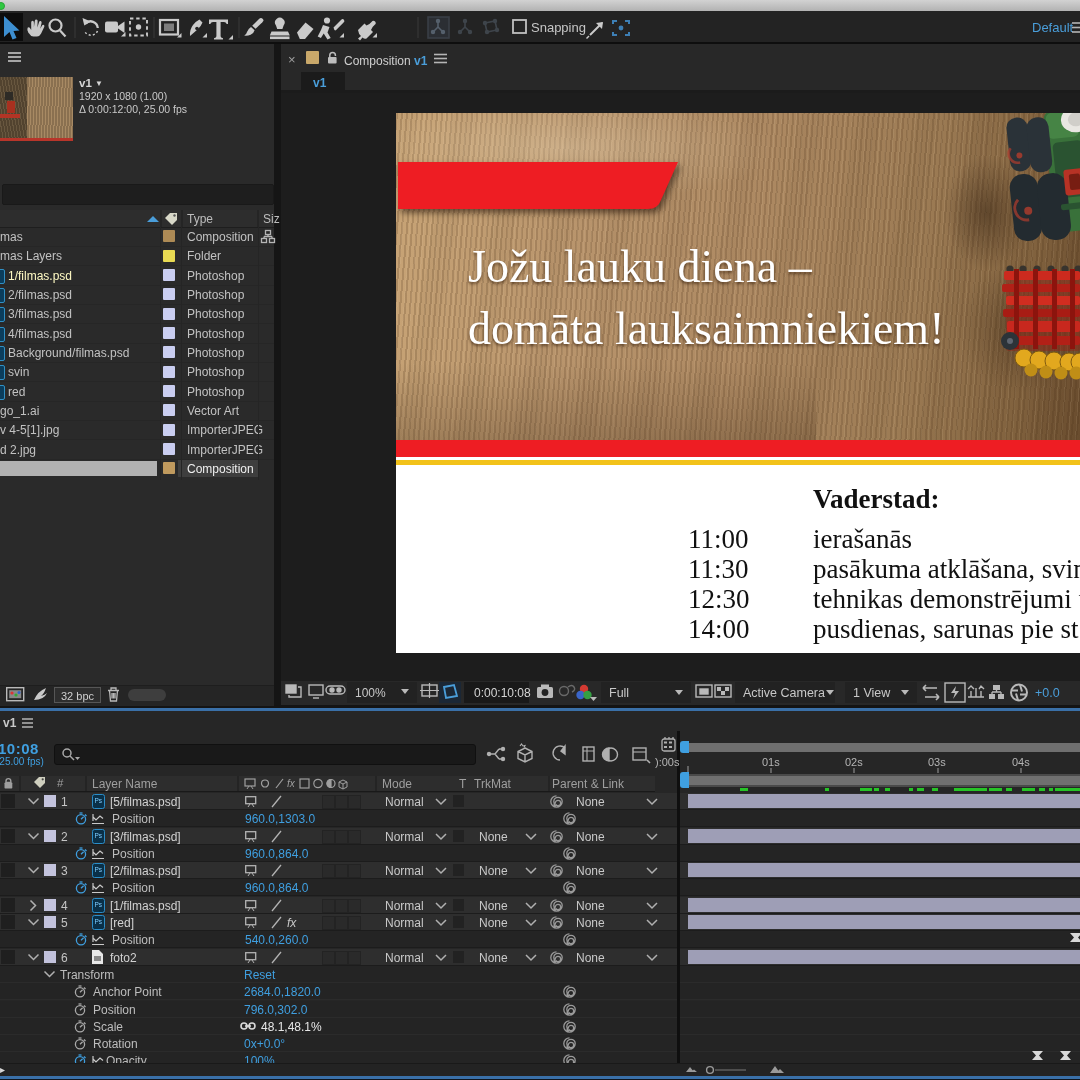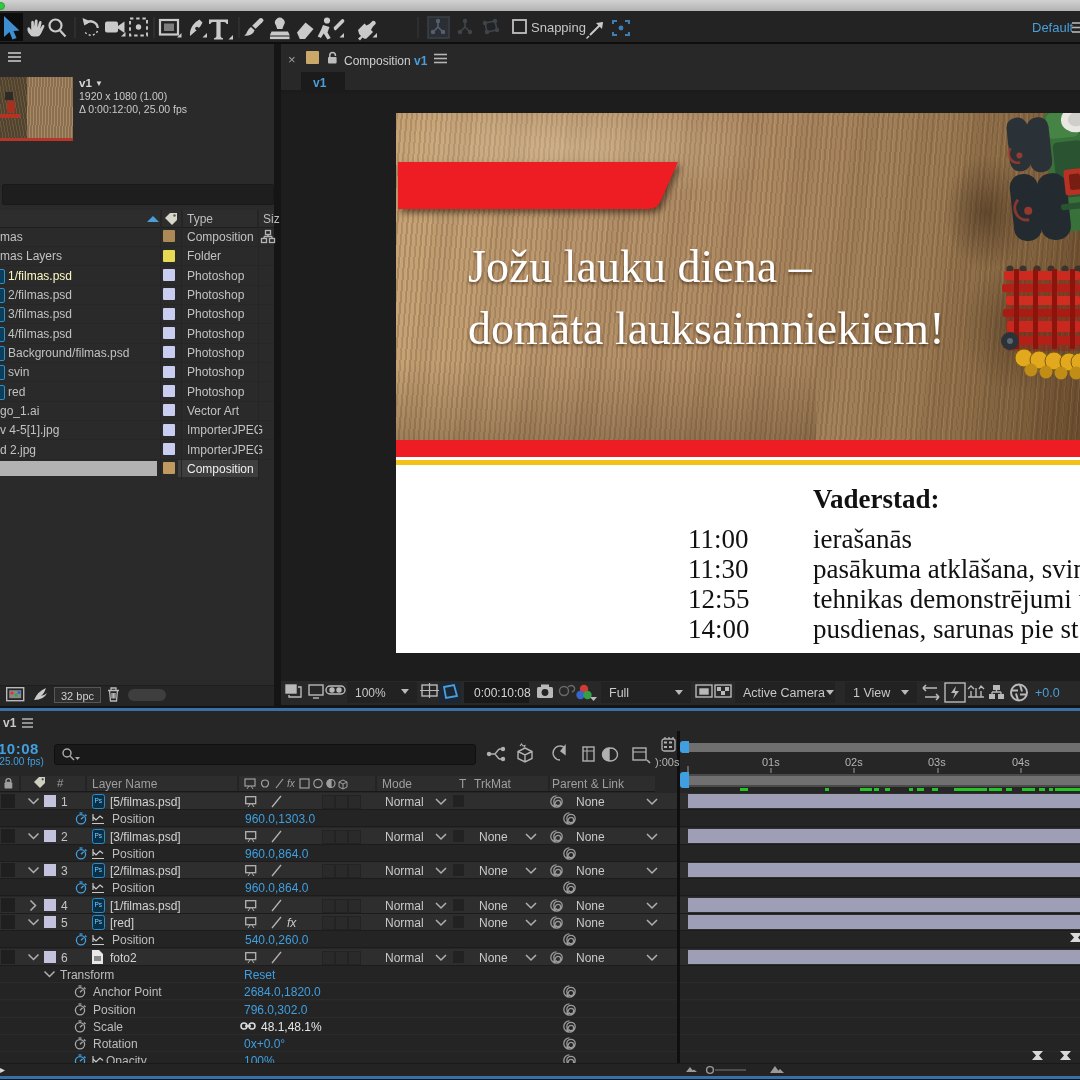--- a/index.html
+++ b/index.html
@@ -384,21 +384,21 @@
   <div class="t" style="left:72px;top:178px;font-family:Liberation Serif, serif;font-size:46px;color:#fff;text-shadow:0 2px 3px rgba(60,35,15,0.7);margin-top:15px;">domāta lauksaimniekiem!</div>
 
   <div class="a" style="left:0;top:327px;width:684px;height:17px;background:#ee1d23;"></div>
   <div class="a" style="left:0;top:346.5px;width:684px;height:5px;background:#f2c21a;"></div>
 
   <div class="t" style="left:417px;top:373px;font-family:'Liberation Serif',serif;font-size:27px;font-weight:bold;color:#111;">Vaderstad:</div>
   <div class="t" style="left:292px;top:413px;font-family:'Liberation Serif',serif;font-size:27px;color:#111;">11:00</div>
   <div class="t" style="left:417px;top:413px;font-family:'Liberation Serif',serif;font-size:27px;color:#111;">ierašanās</div>
   <div class="t" style="left:292px;top:443px;font-family:'Liberation Serif',serif;font-size:27px;color:#111;">11:30</div>
   <div class="t" style="left:417px;top:443px;font-family:'Liberation Serif',serif;font-size:27px;color:#111;">pasākuma atklāšana, svin</div>
-  <div class="t" style="left:292px;top:473px;font-family:'Liberation Serif',serif;font-size:27px;color:#111;">12:55</div>
+  <div class="t" style="left:292px;top:473px;font-family:'Liberation Serif',serif;font-size:27px;color:#111;">12:30</div>
   <div class="t" style="left:417px;top:473px;font-family:'Liberation Serif',serif;font-size:27px;color:#111;">tehnikas demonstrējumi u</div>
   <div class="t" style="left:292px;top:503px;font-family:'Liberation Serif',serif;font-size:27px;color:#111;">14:00</div>
   <div class="t" style="left:417px;top:503px;font-family:'Liberation Serif',serif;font-size:27px;color:#111;">pusdienas, sarunas pie st</div>
 </div>
 
 <svg class="a" style="left:281px;top:681px;" width="799" height="25" viewBox="0 0 799 25">
  <g fill="none" stroke="#b9b9b9" stroke-width="1.4">
 
   <rect x="5" y="4" width="10" height="8" fill="#b9b9b9"></rect>
         <path d="M17 6 l3 0 l0 10 l-12 0 l0 -2"></path>

